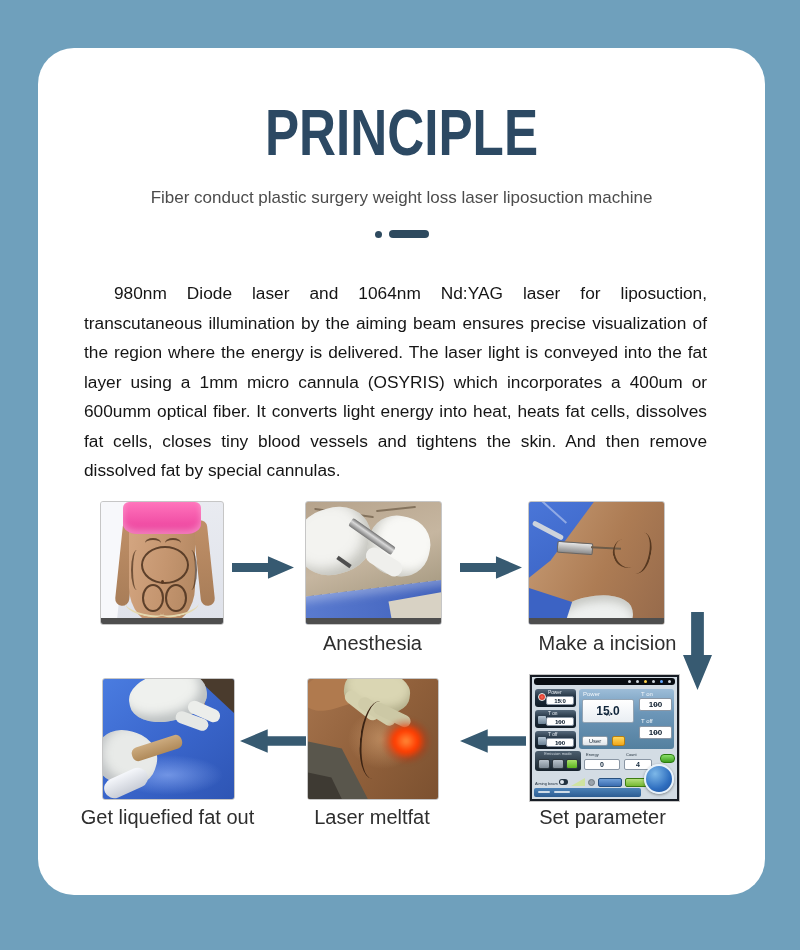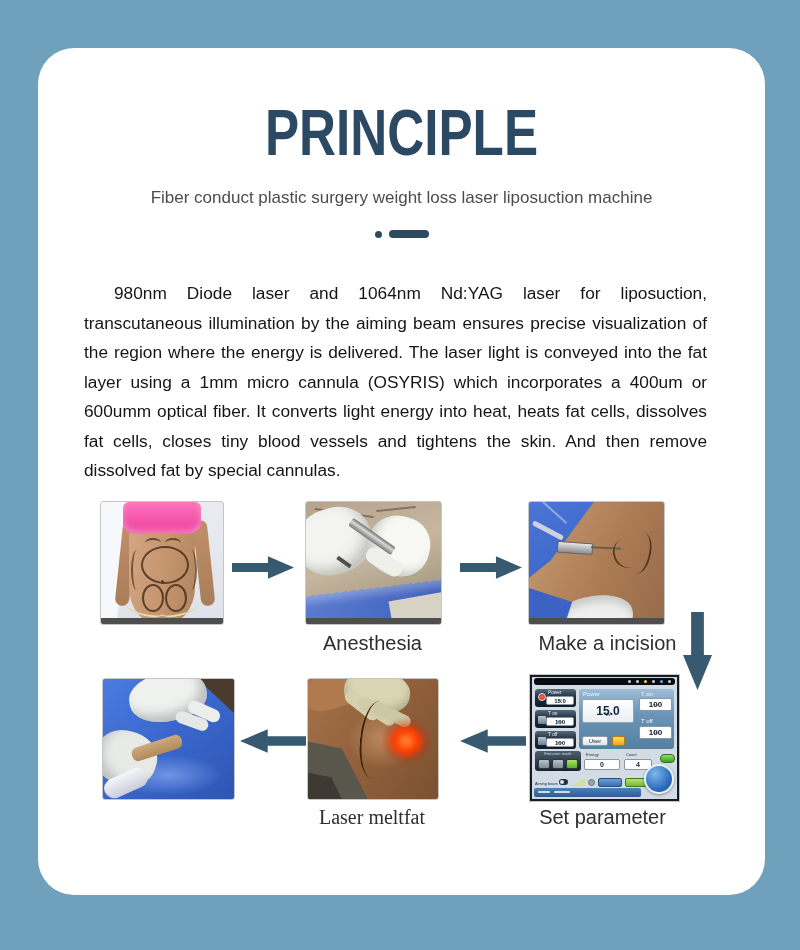--- a/index.html
+++ b/index.html
@@ -350,16 +350,17 @@
     <span class="pp-circ"></span>
     <span class="pp-menu"></span>
     <span class="pp-green"></span>
     <span class="pp-bigcirc"></span>
     <div class="pp-status">
       <i class="s1"></i>
       <i class="s2"></i>
     </div>
   </div>
 
-  <div class="steplabel" style="left:239px;top:758px;width:190px;font-family:Liberation Serif, serif;">Laser meltfat</div>
+  <div class="steplabel" style="left:14px;top:758px;width:231px;">Get liquefied fat out</div>
+  <div class="steplabel" style="left:239px;top:758px;width:190px;">Laser meltfat</div>
   <div class="steplabel" style="left:462px;top:758px;width:205px;">Set parameter</div>
 
 </div>
 
 </body></html>

